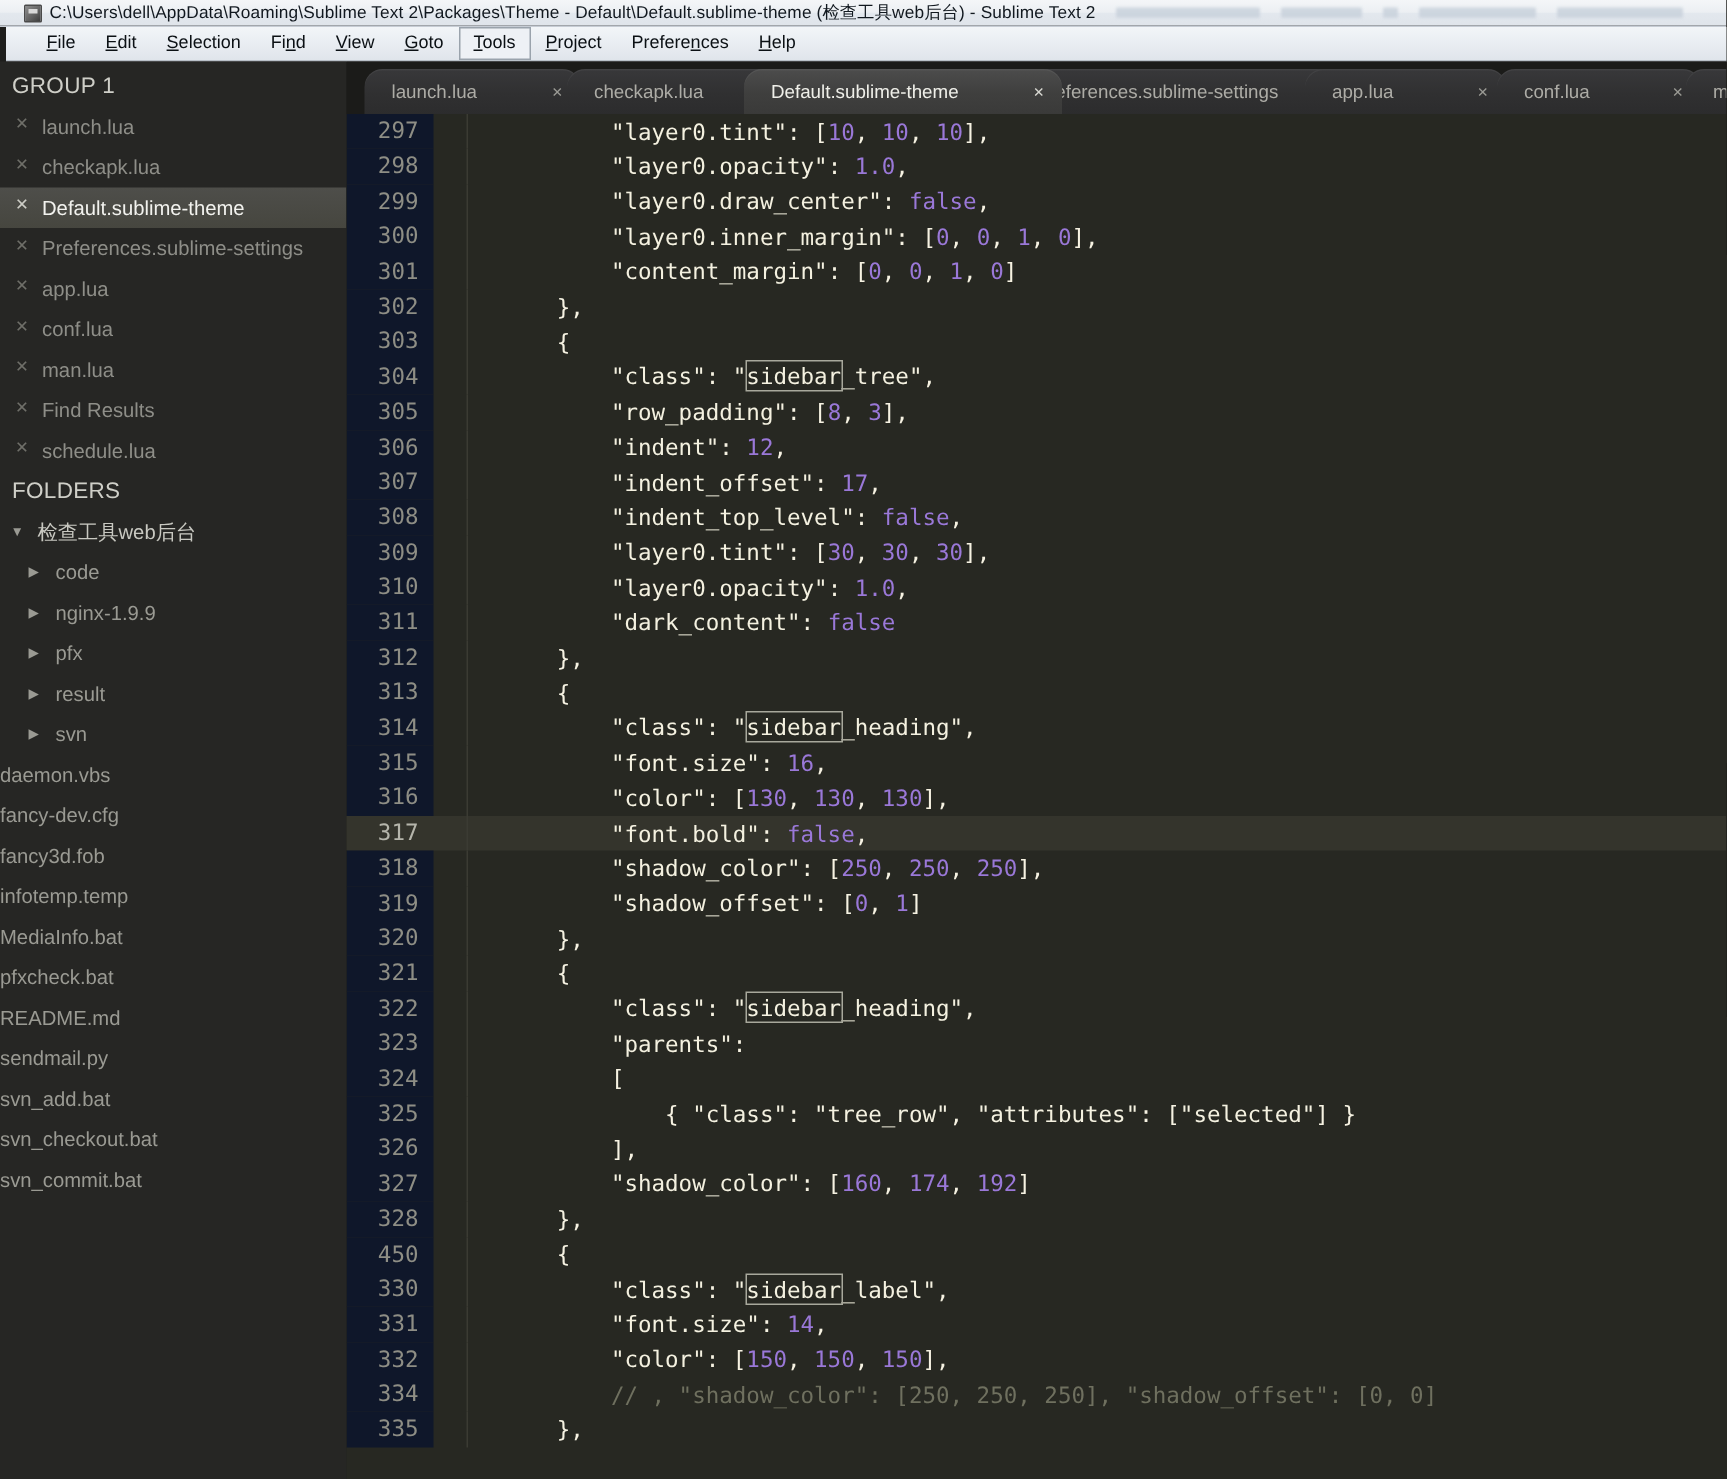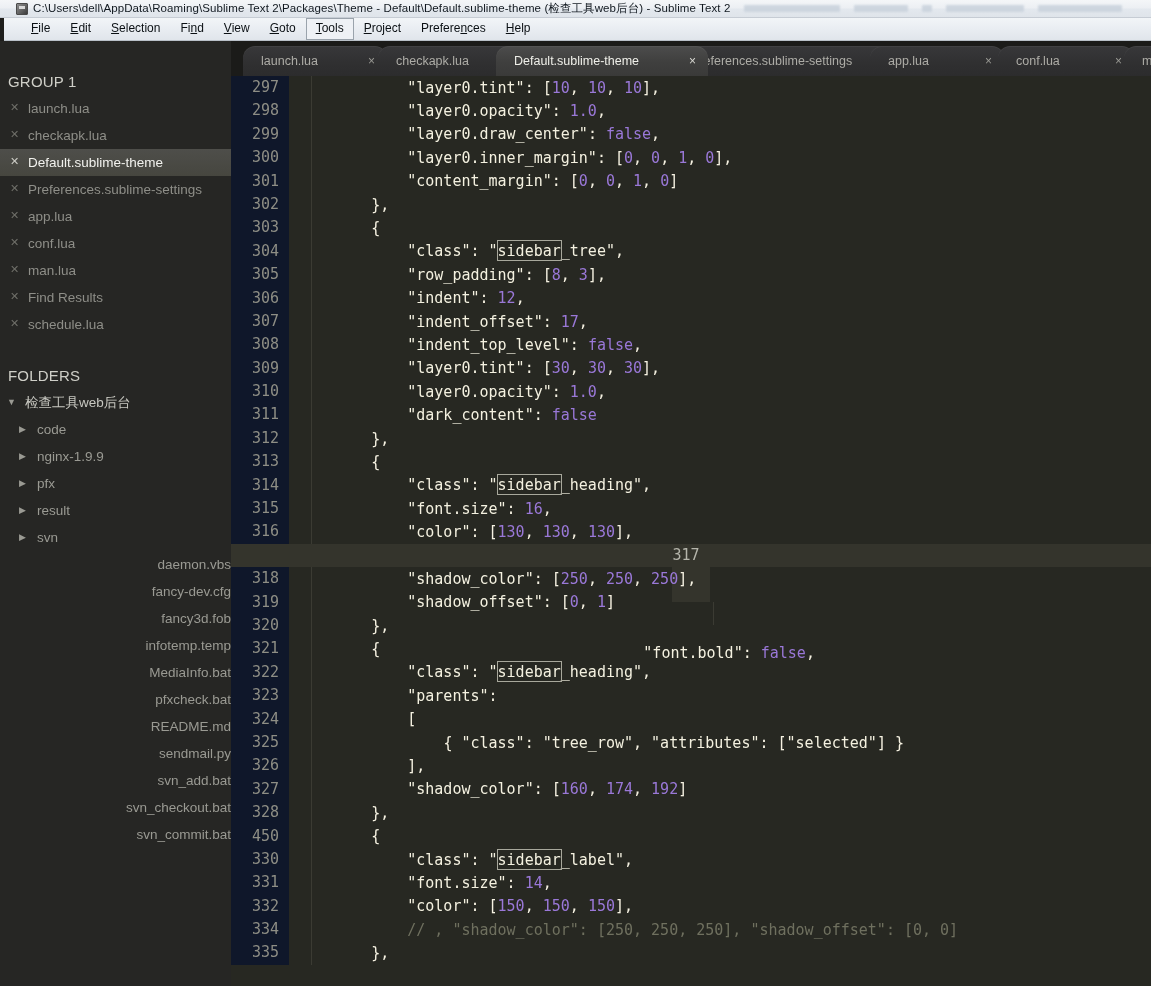--- a/index.html
+++ b/index.html
@@ -55,21 +55,21 @@
   }
 
   
   #sidebar{
     position:absolute; left:0; top:41px; width:231px; height:945px;
     background:#262624; overflow:hidden;
   }
   #sidebar-scroll{ padding-top:3px; }
   .side-heading{
     font-size:15px; color:#cfcfc8; padding:5px 0 5px 8px;
-    letter-spacing:.2px; font-weight:400;margin-top:24px;
+    letter-spacing:.2px; font-weight:400;
   }
   .side-row{
     display:flex; align-items:center; height:27px;
     padding-left:10px; color:#8e8e88; font-size:13.5px;
     white-space:nowrap; overflow:hidden;
   }
   .side-row.file .x{
     flex:0 0 12px; font-size:11px; color:#6f6f69; margin-right:6px;
     line-height:1; transform:translateY(-1px);
   }
@@ -81,21 +81,21 @@
   .tree-row{
     display:flex; align-items:center; height:27px;
     color:#9a9a93; font-size:13.5px; white-space:nowrap;
   }
   .tree-row .tri{
     flex:0 0 14px; font-size:9px; color:#9a9a93; margin-right:4px;
     line-height:1;
   }
   .tree-row.root{ padding-left:7px; color:#c8c8c1; font-size:13.5px; }
   .tree-row.folder{ padding-left:19px; }
-  .tree-row.leaf{ padding-left:44px; color:#9a9a93;justify-content:flex-end; }
+  .tree-row.leaf{ color:#9a9a93; }
 
   
   #tabbar{
     position:absolute; left:231px; top:41px; width:920px; height:35px;
     background:#1b1b19; overflow:hidden;
   }
   .tab{
     position:absolute; top:5px; height:30px;
     background:linear-gradient(to bottom,#38383a 0%,#303031 55%,#2c2c2d 100%);
     border-top-left-radius:12px; border-top-right-radius:12px;
@@ -119,21 +119,21 @@
   
   #editor{
     position:absolute; left:231px; top:76px; width:920px; height:910px;
     background:#272822; overflow:hidden;
     font-family:"DejaVu Sans Mono","Liberation Mono",monospace;
   }
   .line{
     position:relative; height:23.4px; display:flex; align-items:center;
     font-size:15px; white-space:pre;
   }
-  .line.active{ background:#34342c;flex-direction:column; }
+  .line.active{ background:#34342c; }
   .line.active .gutter{ background:#34342c; color:#b5b5ab; }
   .gutter{
     flex:0 0 58px; text-align:right; padding-right:10px;
     color:#8e8e85; background:#0f172a; height:23.4px; line-height:23.4px;
     font-size:15px;
   }
   .rule{
     flex:0 0 42px; height:23.4px; position:relative; background:transparent;
   }
   .rule::after{

